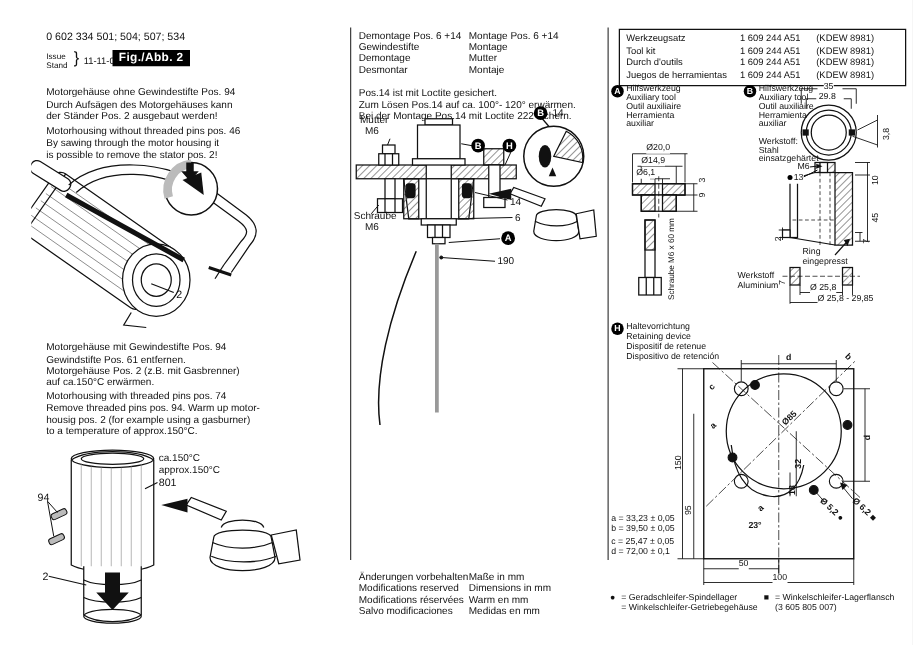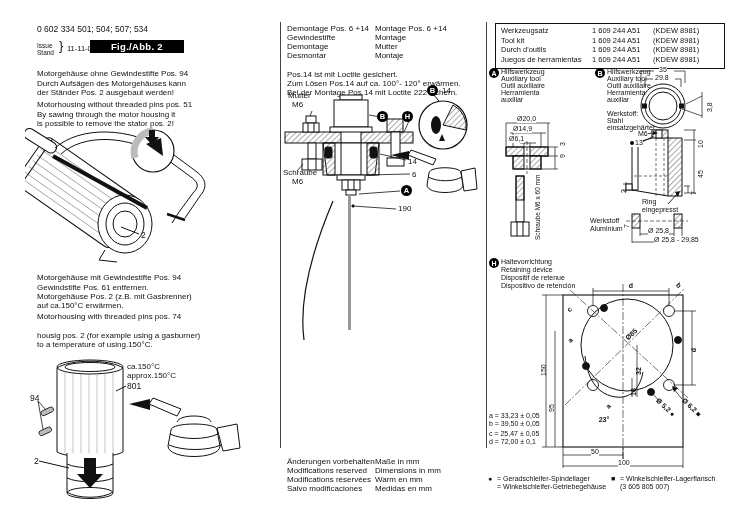--- a/index.html
+++ b/index.html
@@ -7,21 +7,21 @@
   .page{position:relative;width:730px;height:516px;background:#fff;color:#111;
         font-family:"Liberation Sans","DejaVu Sans",sans-serif;overflow:hidden}
   .t{position:absolute;font-size:8px;line-height:9px;color:#111;white-space:nowrap}
   .bd{font-weight:normal}
   .s65{font-size:6.5px;line-height:7px}
   .s7{font-size:7px;line-height:8px}
   .s75{font-size:7.5px;line-height:8.5px}
   .s85{font-size:8.5px;line-height:9.5px}
   .rot{transform:rotate(-90deg);transform-origin:0 0}
   .badge{position:absolute;background:#000;color:#fff;font-weight:bold;
-         font-size:9.5px;line-height:11px;padding:1px 21px;letter-spacing:.3px}
+         font-size:9.5px;line-height:11px;padding:1px 5px;letter-spacing:.3px}
   .callout{position:absolute;width:11px;height:11px;border-radius:50%;background:#000;
            color:#fff;font-size:7.5px;font-weight:bold;display:flex;align-items:center;
            justify-content:center}
   .vrule{position:absolute;width:1px;background:#444}
   .box{position:absolute;border:1px solid #111}
   svg{position:absolute}
   .dot::before{content:"";display:inline-block;width:4px;height:4px;border-radius:50%;
                background:#000;margin-right:1px;vertical-align:middle}
 </style>
 </head>
@@ -35,21 +35,21 @@
   <span class="t" style="left:59px;top:41px;font-size:13px">}</span>
   <span class="t s75" style="left:67px;top:45px">11-11-04</span>
   <span class="badge" style="left:90px;top:40px">Fig./Abb. 2</span>
 
   <div class="vrule" style="left:280px;top:22px;height:426px"></div>
   <div class="vrule" style="left:486px;top:22px;height:426px"></div>
 
   <span class="t bd" style="left:37px;top:69px">Motorgehäuse ohne Gewindestifte Pos. 94</span>
   <span class="t" style="left:37px;top:79px">Durch Aufsägen des Motorgehäuses kann</span>
   <span class="t" style="left:37px;top:88px">der Ständer Pos. 2 ausgebaut werden!</span>
-  <span class="t bd" style="left:37px;top:100px">Motorhousing without threaded pins pos. 51</span>
+  <span class="t bd" style="left:37px;top:100px">Motorhousing without threaded pins pos. 46</span>
   <span class="t" style="left:37px;top:110px">By sawing through the motor housing it</span>
   <span class="t" style="left:37px;top:119px">is possible to remove the stator pos. 2!</span>
 
   <svg style="left:25px;top:126px" width="250" height="142" viewBox="0 0 250 142">
     <g stroke="#111" fill="none" stroke-width="1">
       <g transform="rotate(35 100 98)">
         <rect x="-15" y="70" width="118" height="58" rx="7" fill="#fff"></rect>
         <line x1="-12" y1="78" x2="100" y2="78" stroke="#777" stroke-width="0.6"></line>
         <line x1="-12" y1="85" x2="100" y2="85" stroke="#777" stroke-width="0.6"></line>
         <line x1="-12" y1="92" x2="100" y2="92" stroke="#777" stroke-width="0.6"></line>
@@ -80,22 +80,23 @@
     </g>
     <line x1="96" y1="101" x2="114" y2="108" stroke="#111"></line>
   </svg>
   <span class="t bd s85" style="left:141px;top:231px">2</span>
 
   <span class="t bd" style="left:37px;top:273px">Motorgehäuse mit Gewindestifte Pos. 94</span>
   <span class="t" style="left:37px;top:283px">Gewindstifte Pos. 61 entfernen.</span>
   <span class="t" style="left:37px;top:292px">Motorgehäuse Pos. 2 (z.B. mit Gasbrenner)</span>
   <span class="t" style="left:37px;top:301px">auf ca.150°C erwärmen.</span>
   <span class="t bd" style="left:37px;top:312px">Motorhousing with threaded pins pos. 74</span>
+  <span class="t" style="left:37px;top:322px">Remove threaded pins pos. 94. Warm up motor-</span>
   <span class="t" style="left:37px;top:331px">housig pos. 2 (for example using a gasburner)</span>
-  <span class="t" style="left:37px;top:340px">to a temperature of using.150°C.</span>
+  <span class="t" style="left:37px;top:340px">to a temperature of approx.150°C.</span>
 
   <svg style="left:25px;top:352px" width="250" height="160" viewBox="0 0 250 160">
     <g stroke="#111" fill="none" stroke-width="1">
       <path d="M32,16 C45,7 85,7 98,16 L98,100 C85,107 45,107 32,100 Z" fill="#fff"></path>
       <ellipse cx="65" cy="15" rx="33" ry="7"></ellipse>
       <ellipse cx="65" cy="15" rx="25" ry="4.5"></ellipse>
       <line x1="40" y1="19" x2="40" y2="101" stroke="#888" stroke-width="0.5"></line>
       <line x1="48" y1="21" x2="48" y2="103" stroke="#888" stroke-width="0.5"></line>
       <line x1="56" y1="22" x2="56" y2="104" stroke="#888" stroke-width="0.5"></line>
       <line x1="64" y1="22" x2="64" y2="104" stroke="#888" stroke-width="0.5"></line>

